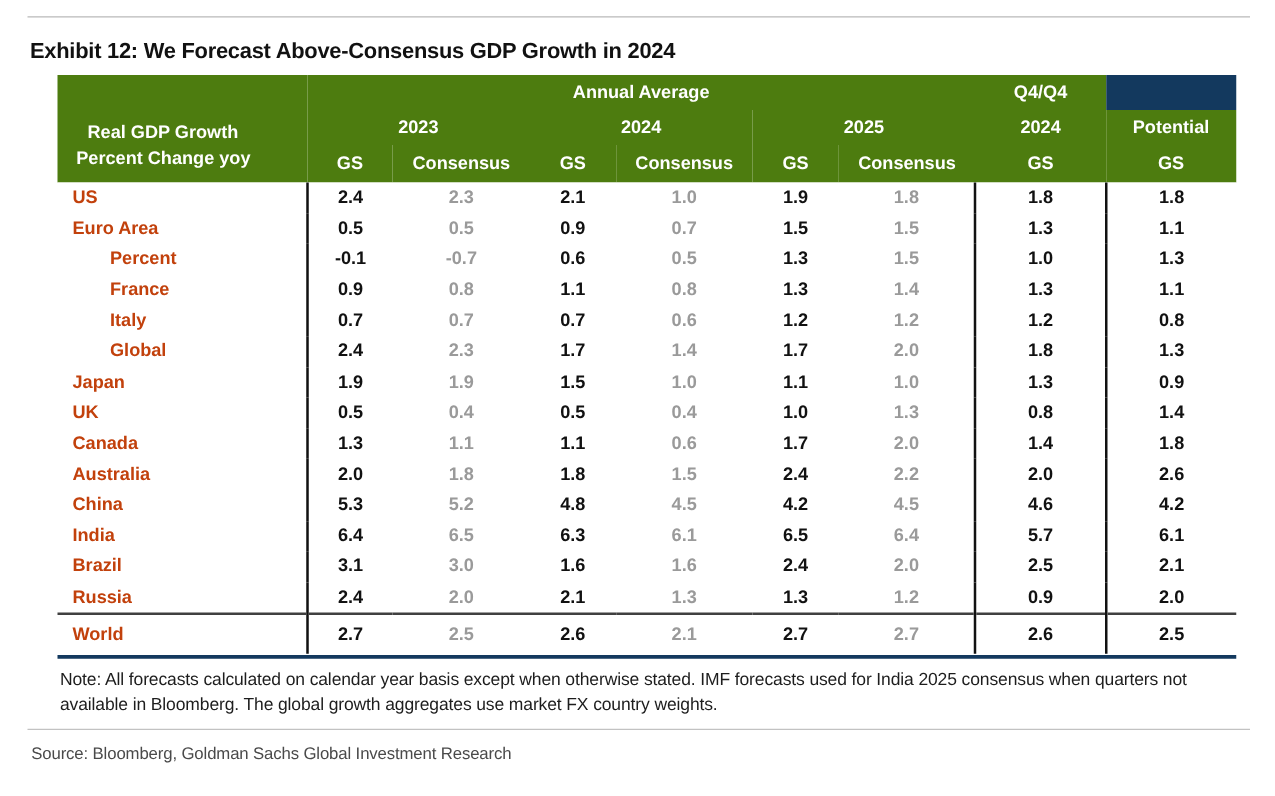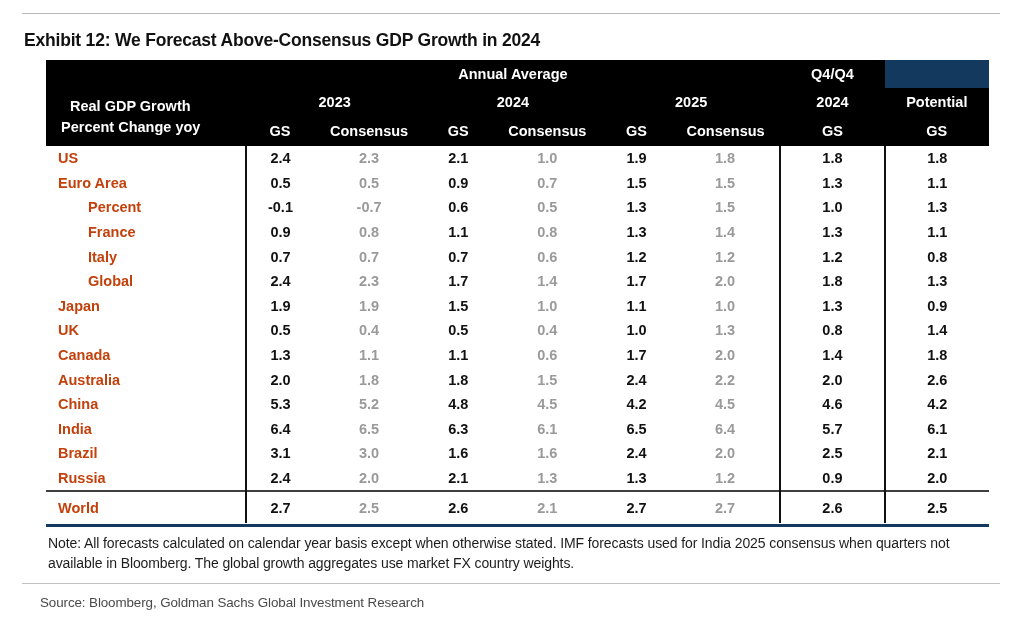--- a/index.html
+++ b/index.html
@@ -56,21 +56,21 @@
   }
 
   
   col.c-label    { width: 197px; }
   col.c-gs       { width: 68px;  }
   col.c-cons     { width: 108px; }
   col.c-q4gs     { width: 103px; }
   col.c-pot      { width: 103px; }
 
   thead th {
-    background: #000000;
+    background: #4d7c0f;
     color: #ffffff;
     font-size: 14.5px;
     font-weight: bold;
     padding: 0;
     vertical-align: middle;
     text-align: center;
     white-space: nowrap;
   }
   thead tr.r1 th { height: 28px; }
   thead tr.r2 th { height: 28px; }
@@ -140,21 +140,21 @@
     position: absolute;
     left: 22px;
     top: 583px;
     width: 978px;
     height: 1px;
     background: #c2c2c2;
   }
 
   .source {
     position: absolute;
-    left: 40px;
+    left: 25px;
     top: 595px;
     font-size: 13.4px;
     color: #4a4a4a;
     letter-spacing: -0.1px;
   }
 </style>
 </head>
 <body>
 
 <div class="page">

